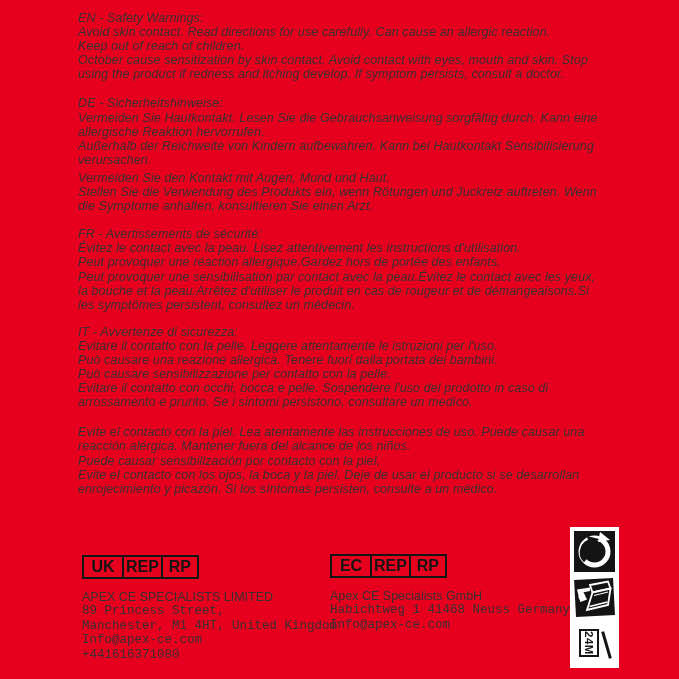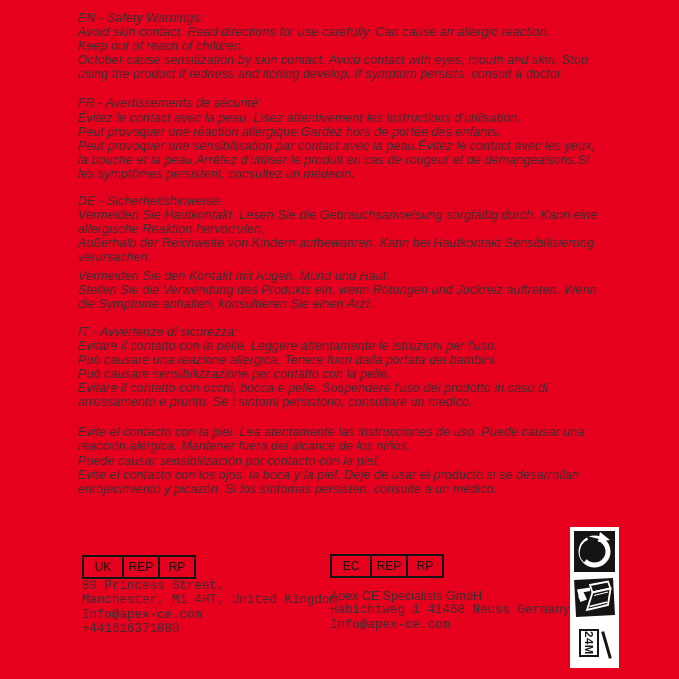--- a/index.html
+++ b/index.html
@@ -26,21 +26,21 @@
   .sec-title{white-space:pre-line;}
   .sec-body{white-space:pre-line;}
   .sec-body.p2{margin-top:4px;}
   .rep-block{position:absolute;font-size:12.5px;line-height:14.4px;}
   .rep-left{left:82px;top:555px;}
   .rep-right{left:330px;top:554px;}
   .codes{display:flex;}
   .code-cell{
     border:2px solid var(--black);margin-right:-2px;
     height:20px;line-height:20px;text-align:center;
-    font-weight:normal;font-size:12px;color:var(--black);
+    font-weight:bold;font-size:16px;color:var(--black);
     padding:0 2px;min-width:30px;box-sizing:content-box;
   }
   .code-cell.first{min-width:34px;}
   .company{margin-top:11px;}
   .addr-line{white-space:pre;font-family:Liberation Mono, monospace;}
   .symbol-strip{
     position:absolute;left:570px;top:527px;width:49px;height:141px;
     background:var(--white);box-sizing:border-box;
     display:flex;flex-direction:column;align-items:center;
     padding-top:4px;gap:5px;
@@ -66,37 +66,37 @@
 <div>
 
   <div class="warnings">
     <div class="sec en">
       <div class="sec-title">EN - Safety Warnings:</div>
       <div class="sec-body">Avoid skin contact. Read directions for use carefully. Can cause an allergic reaction.
 Keep out of reach of children.
 October cause sensitization by skin contact. Avoid contact with eyes, mouth and skin. Stop
 using the product if redness and itching develop. If symptom persists, consult a doctor.</div>
     </div>
-    <div class="sec fr">
-      <div class="sec-title">FR - Avertissements de sécurité:</div>
-      <div class="sec-body">Évitez le contact avec la peau. Lisez attentivement les instructions d'utilisation.
-Peut provoquer une réaction allergique.Gardez hors de portée des enfants.
-Peut provoquer une sensibilisation par contact avec la peau.Évitez le contact avec les yeux,
-la bouche et la peau.Arrêtez d'utiliser le produit en cas de rougeur et de démangeaisons.Si
-les symptômes persistent, consultez un médecin.</div>
-    </div>
     <div class="sec de">
       <div class="sec-title">DE - Sicherheitshinweise:</div>
       <div class="sec-body">Vermeiden Sie Hautkontakt. Lesen Sie die Gebrauchsanweisung sorgfältig durch. Kann eine
 allergische Reaktion hervorrufen.
 Außerhalb der Reichweite von Kindern aufbewahren. Kann bei Hautkontakt Sensibilisierung
 verursachen.</div>
       <div class="sec-body p2">Vermeiden Sie den Kontakt mit Augen, Mund und Haut.
 Stellen Sie die Verwendung des Produkts ein, wenn Rötungen und Juckreiz auftreten. Wenn
 die Symptome anhalten, konsultieren Sie einen Arzt.</div>
+    </div>
+    <div class="sec fr">
+      <div class="sec-title">FR - Avertissements de sécurité:</div>
+      <div class="sec-body">Évitez le contact avec la peau. Lisez attentivement les instructions d'utilisation.
+Peut provoquer une réaction allergique.Gardez hors de portée des enfants.
+Peut provoquer une sensibilisation par contact avec la peau.Évitez le contact avec les yeux,
+la bouche et la peau.Arrêtez d'utiliser le produit en cas de rougeur et de démangeaisons.Si
+les symptômes persistent, consultez un médecin.</div>
     </div>
     <div class="sec it">
       <div class="sec-title">IT - Avvertenze di sicurezza:</div>
       <div class="sec-body">Evitare il contatto con la pelle. Leggere attentamente le istruzioni per l'uso.
 Può causare una reazione allergica. Tenere fuori dalla portata dei bambini.
 Può causare sensibilizzazione per contatto con la pelle.
 Evitare il contatto con occhi, bocca e pelle. Sospendere l'uso del prodotto in caso di
 arrossamento e prurito. Se i sintomi persistono, consultare un medico.</div>
     </div>
     <div class="sec es">
@@ -107,20 +107,21 @@
 enrojecimiento y picazón. Si los síntomas persisten, consulte a un médico.</div>
     </div>
   </div>
 
   <div class="rep-block rep-left">
     <div class="codes">
       <div class="code-cell first">UK</div>
       <div class="code-cell">REP</div>
       <div class="code-cell">RP</div>
     </div>
+    <div class="company">APEX CE SPECIALISTS LIMITED</div>
     <div class="addr-line">89 Princess Street,</div>
     <div class="addr-line">Manchester, M1 4HT, United Kingdom</div>
     <div class="addr-line">Info@apex-ce.com</div>
     <div class="addr-line">+441616371080</div>
   </div>
 
   <div class="rep-block rep-right">
     <div class="codes">
       <div class="code-cell first">EC</div>
       <div class="code-cell">REP</div>

